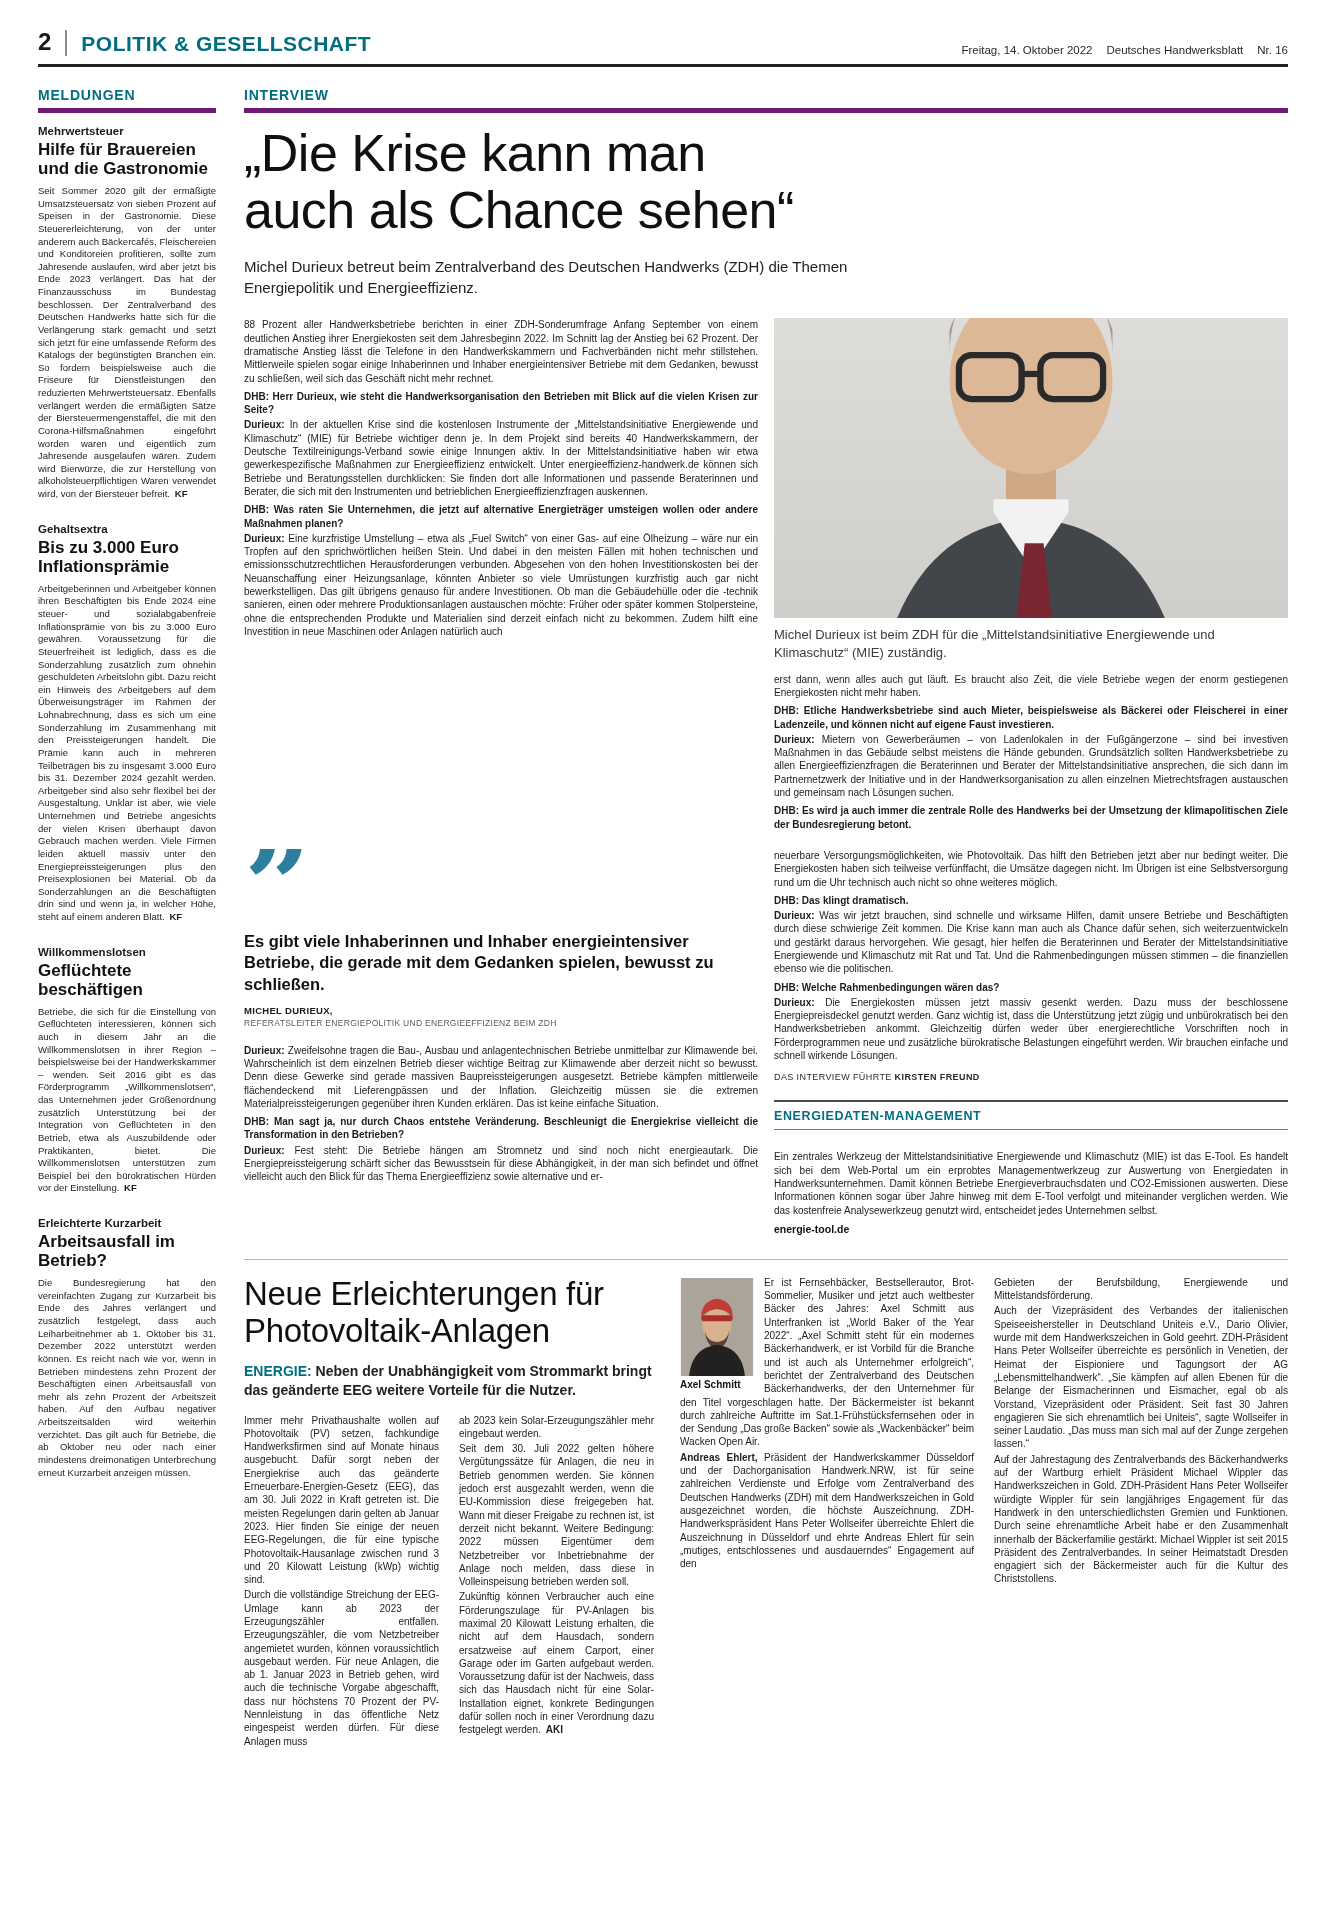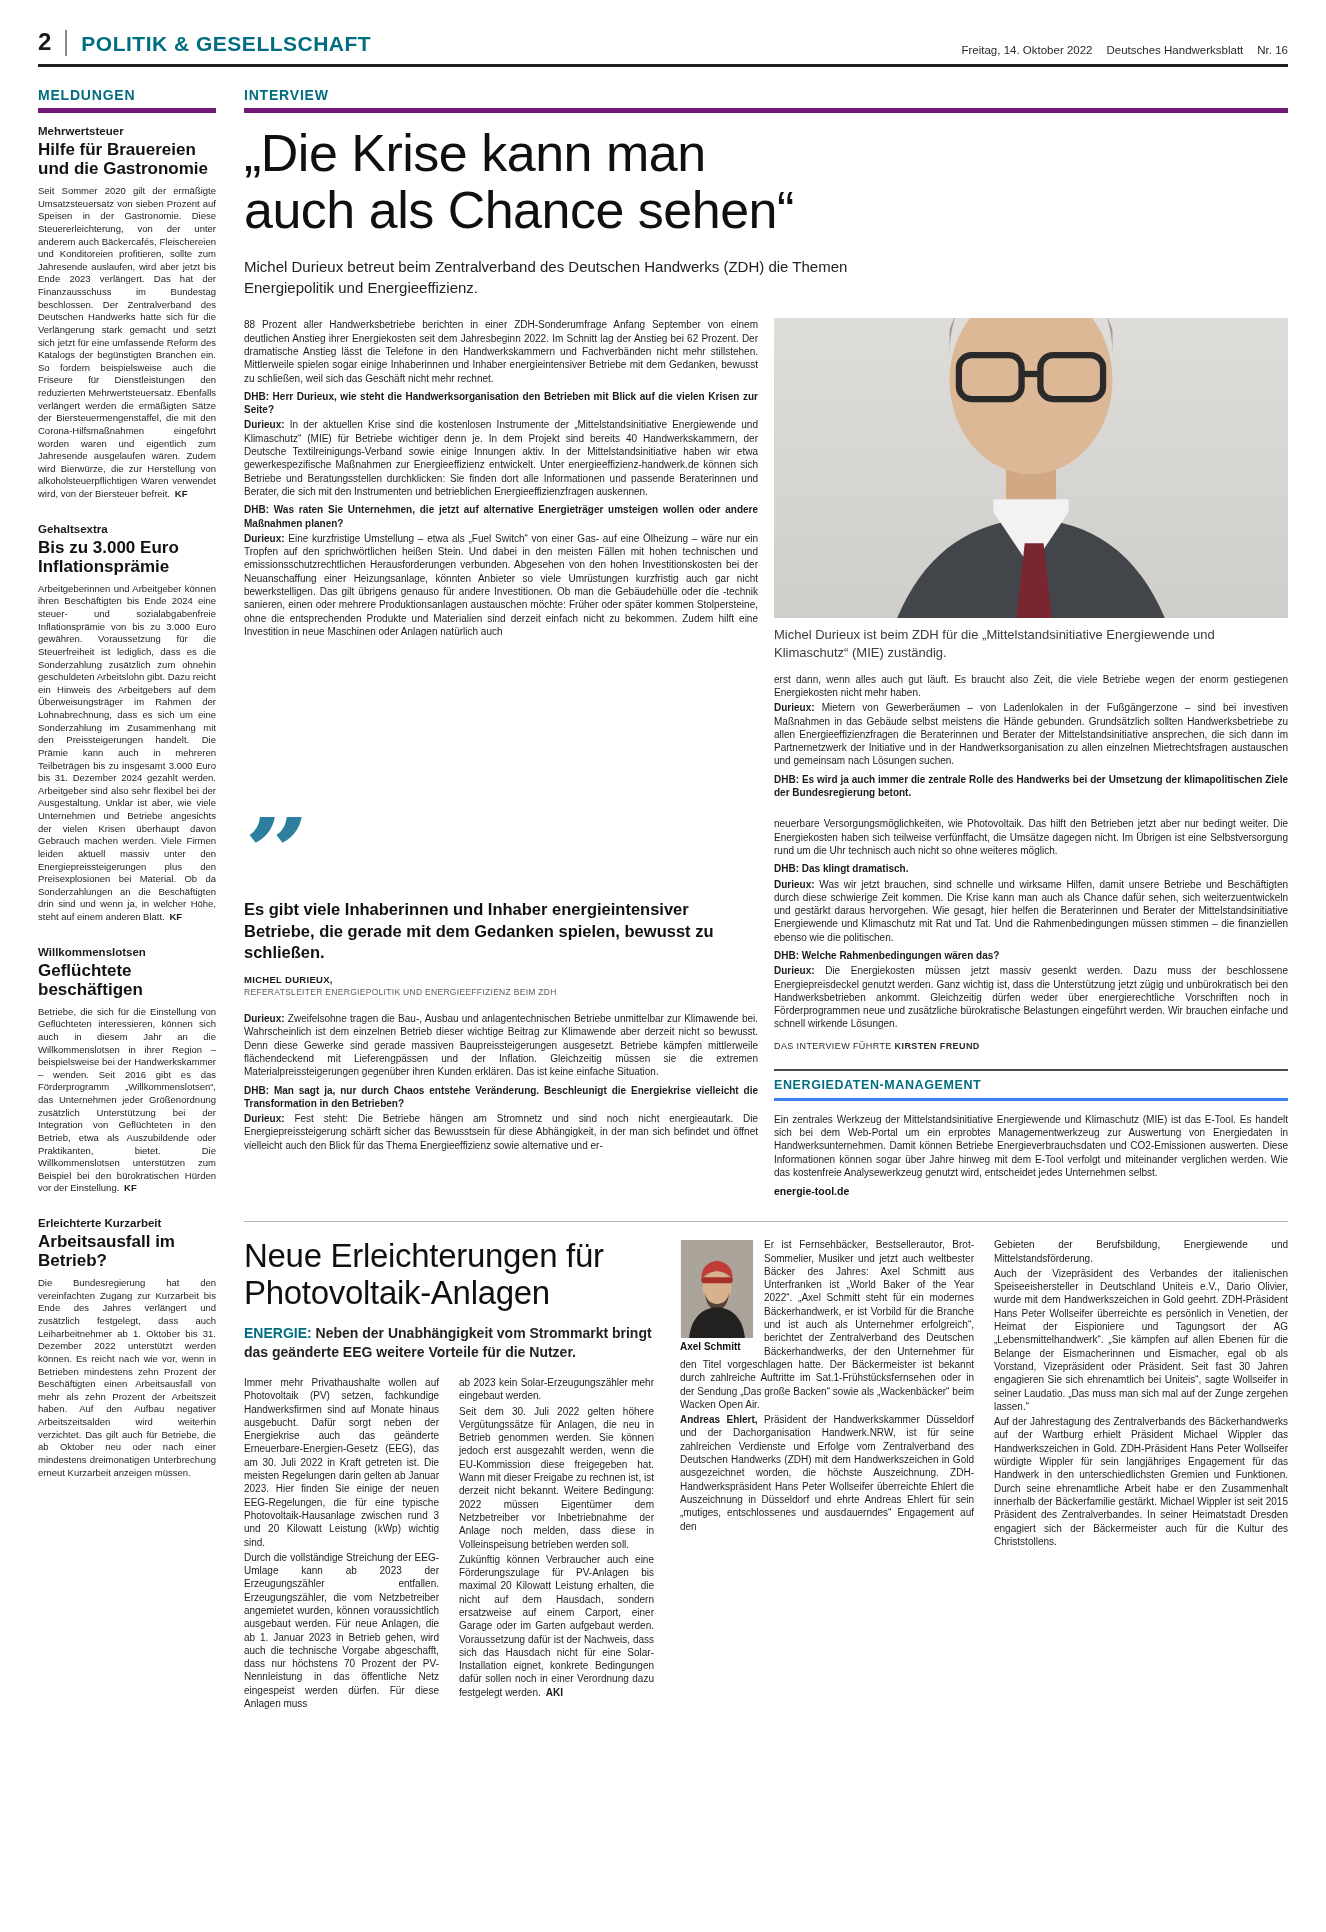--- a/index.html
+++ b/index.html
@@ -50,21 +50,21 @@
   .pullquote { margin-bottom:14px; }
   .pq-mark { font-family:"DejaVu Serif", serif; font-weight:bold; font-size:118px; line-height:.62; color:#2d7f9d; display:block; height:76px; overflow:hidden; }
   .pq-text { font-size:16.5px; font-weight:bold; line-height:1.3; color:#111; margin:6px 0 10px 0; }
   .pq-name { font-size:9.5px; font-weight:bold; letter-spacing:.3px; color:#1a1a1a; }
   .pq-role { font-size:8.5px; letter-spacing:.3px; color:#5a5a5a; margin-top:2px; line-height:1.35; }
 
   .signoff { font-size:9px; letter-spacing:.4px; color:#2a2a2a; margin:10px 0 18px 0; }
   .signoff b { font-weight:bold; }
 
   .infobox { border-top:2px solid #4a4a4a; margin-top:4px; }
-  .infobox h3 { font-size:12.5px; font-weight:bold; letter-spacing:.6px; color:#006e80; padding:7px 0 6px 0; border-bottom:3px solid #3b82f6; margin-bottom:12px; }
+  .infobox h3 { font-size:12.5px; font-weight:bold; letter-spacing:.6px; color:#006e80; padding:7px 0 6px 0; border-bottom:1px solid #3b82f6; margin-bottom:20px; }
   .infobox-link { font-size:10.5px; font-weight:bold; margin-top:6px; color:#111; }
 
   
   .bottom { display:grid; grid-template-columns:410px 1fr; gap:26px; border-top:1px solid #b5b5b5; margin-top:24px; padding-top:16px; }
   .pv-hl { font-size:33px; font-weight:400; line-height:1.12; letter-spacing:-0.3px; color:#101010; margin-bottom:12px; }
   .pv-lead { font-size:14px; font-weight:bold; line-height:1.35; color:#222; margin-bottom:14px; }
   .pv-lead .teal { color:#006e80; }
   .pv-cols { display:grid; grid-template-columns:1fr 1fr; gap:20px; }
 
   .pers-cols { display:grid; grid-template-columns:1fr 1fr; gap:20px; }
@@ -165,20 +165,21 @@
                   <line x1="79" y1="70" x2="85" y2="70"></line>
                 </g>
                 <path d="M30 200 C32 140 52 118 82 116 C112 118 132 140 134 200 Z" fill="#42464b"></path>
                 <path d="M70 114 L82 132 L94 114 L94 110 L70 110 Z" fill="#f2f2f2"></path>
                 <path d="M80 124 L86 124 L90 160 L83 172 L76 160 Z" fill="#7a2630"></path>
               </svg>
             </figure>
             <div class="photo-caption">Michel Durieux ist beim ZDH für die „Mittelstandsinitiative Energiewende und Klimaschutz“ (MIE) zuständig.</div>
             <div>
                 <p class="bp">erst dann, wenn alles auch gut läuft. Es braucht also Zeit, die viele Betriebe wegen der enorm gestiegenen Energiekosten nicht mehr haben.</p>
+                <p class="bp q"><b>DHB: </b>Etliche Handwerksbetriebe sind auch Mieter, beispielsweise als Bäckerei oder Fleischerei in einer Ladenzeile, und können nicht auf eigene Faust investieren.</p>
                 <p class="bp"><b>Durieux: </b>Mietern von Gewerberäumen – von Ladenlokalen in der Fußgängerzone – sind bei investiven Maßnahmen in das Gebäude selbst meistens die Hände gebunden. Grundsätzlich sollten Handwerksbetriebe zu allen Energieeffizienzfragen die Beraterinnen und Berater der Mittelstandsinitiative ansprechen, die sich dann im Partnernetzwerk der Initiative und in der Handwerksorganisation zu allen einzelnen Mietrechtsfragen austauschen und gemeinsam nach Lösungen suchen.</p>
                 <p class="bp q"><b>DHB: </b>Es wird ja auch immer die zentrale Rolle des Handwerks bei der Umsetzung der klimapolitischen Ziele der Bundesregierung betont.</p>
               </div>
           </div>
 
           <div class="col">
             <div class="pullquote">
               <span class="pq-mark">”</span>
               <p class="pq-text">Es gibt viele Inhaberinnen und Inhaber energieintensiver Betriebe, die gerade mit dem Gedanken spielen, bewusst zu schließen.</p>
               <div class="pq-name">MICHEL DURIEUX,</div>

